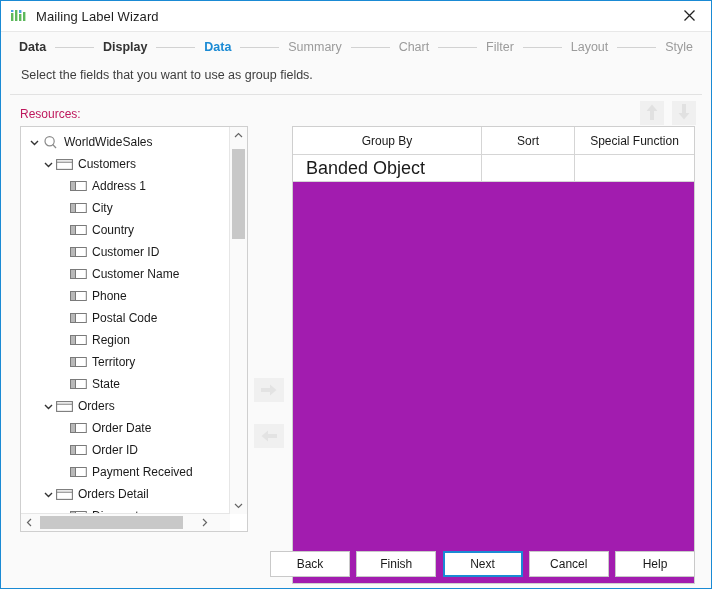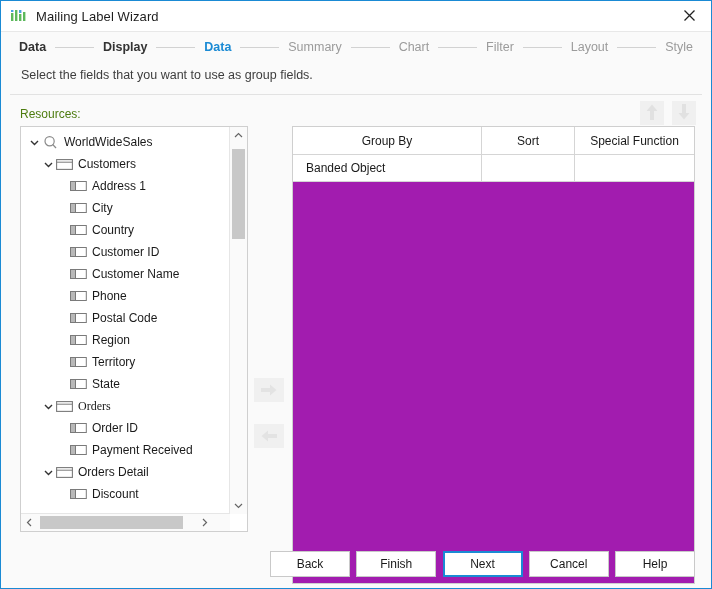--- a/index.html
+++ b/index.html
@@ -103,21 +103,21 @@
     right: 0;
     bottom: 0;
     background: #fafafa;
   }
 
   .res-label {
     position: absolute;
     left: 19px;
     top: 10px;
     font-size: 12px;
-    color: #4d7c0f;
+    color: #be185d;
   }
 
   
   .tree-panel {
     position: absolute;
     left: 19px;
     top: 29px;
     width: 228px;
     height: 406px;
     box-sizing: border-box;
@@ -272,21 +272,21 @@
     font-weight: normal;
     color: #1a1a1a;
     height: 25px;
     border-bottom: 1px solid #d5d5d5;
     border-right: 1px solid #d5d5d5;
     background: #ffffff;
     text-align: center;
   }
   table.grid th:last-child { border-right: none; }
   table.grid td {
-    font-size: 12px;
+    font-size: 18px;
     color: #1a1a1a;
     height: 26px;
     border-bottom: 1px solid #d5d5d5;
     border-right: 1px solid #d5d5d5;
     padding: 0 0 0 13px;
     background: #ffffff;
   }
   table.grid td:last-child { border-right: none; }
   .col-sort  { width: 90px; }
   .col-func  { width: 117px; }
@@ -492,33 +492,43 @@
             <div class="tnode" style="padding-left: 34px;">
               <span class="twist"></span>
               <span class="ticon">
                 <svg width="17" height="12" viewBox="0 0 17 12">
                   <rect x="0.5" y="1.5" width="5" height="9" fill="#b9b9b9" stroke="#7a7a7a" stroke-width="1"></rect>
                   <rect x="5.5" y="1.5" width="10.8" height="9" fill="#ffffff" stroke="#7a7a7a" stroke-width="1"></rect>
                 </svg>
               </span>
               <span class="tlabel">State</span>
             </div>
-            <div class="tnode" style="padding-left: 20px; font-family: Liberation Serif, serif;">
+            <div class="tnode" style="padding-left: 20px;">
               <span class="twist">
                 <svg width="9" height="7" viewBox="0 0 9 7">
                   <path d="M1 2 L4.5 5.5 L8 2" stroke="#333" stroke-width="1.4" fill="none"></path>
                 </svg>
               </span>
               <span class="ticon">
                 <svg width="17" height="13" viewBox="0 0 17 13">
                   <rect x="0.6" y="1.6" width="15.8" height="9.8" fill="#ffffff" stroke="#7a7a7a" stroke-width="1.1"></rect>
                   <line x1="0.6" y1="4.2" x2="16.4" y2="4.2" stroke="#7a7a7a" stroke-width="1"></line>
                 </svg>
               </span>
               <span class="tlabel">Orders</span>
+            </div>
+            <div class="tnode" style="padding-left: 34px;">
+              <span class="twist"></span>
+              <span class="ticon">
+                <svg width="17" height="12" viewBox="0 0 17 12">
+                  <rect x="0.5" y="1.5" width="5" height="9" fill="#b9b9b9" stroke="#7a7a7a" stroke-width="1"></rect>
+                  <rect x="5.5" y="1.5" width="10.8" height="9" fill="#ffffff" stroke="#7a7a7a" stroke-width="1"></rect>
+                </svg>
+              </span>
+              <span class="tlabel">Order Date</span>
             </div>
             <div class="tnode" style="padding-left: 34px;">
               <span class="twist"></span>
               <span class="ticon">
                 <svg width="17" height="12" viewBox="0 0 17 12">
                   <rect x="0.5" y="1.5" width="5" height="9" fill="#b9b9b9" stroke="#7a7a7a" stroke-width="1"></rect>
                   <rect x="5.5" y="1.5" width="10.8" height="9" fill="#ffffff" stroke="#7a7a7a" stroke-width="1"></rect>
                 </svg>
               </span>
               <span class="tlabel">Order ID</span>

